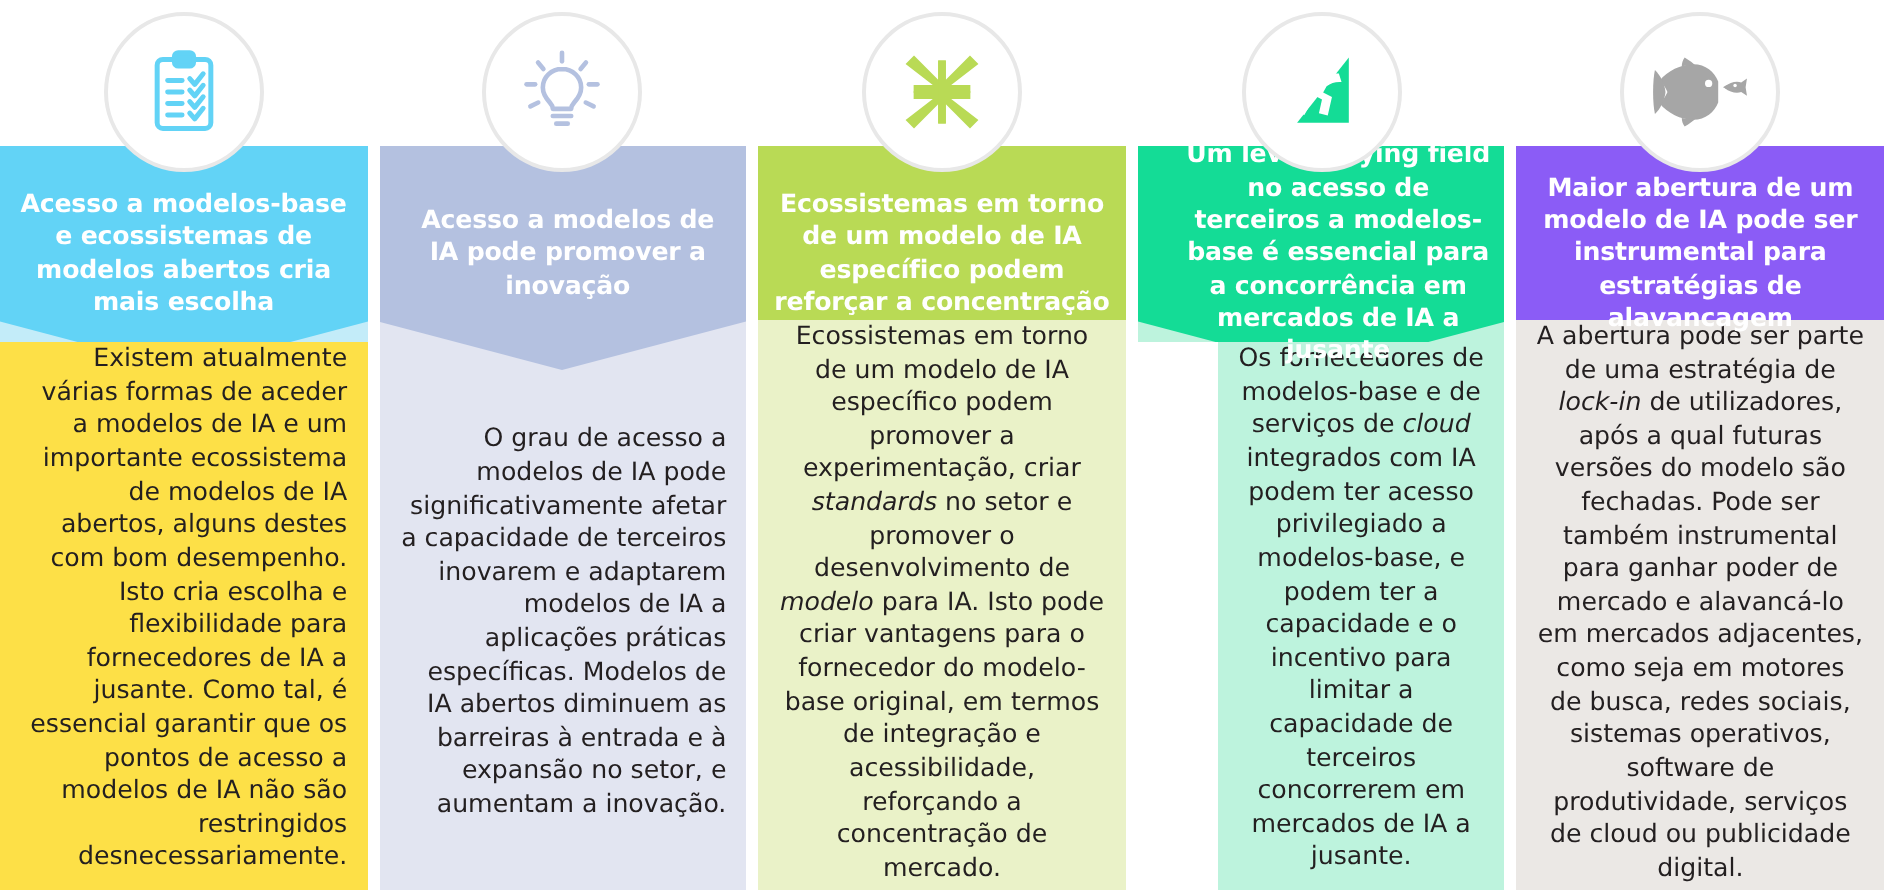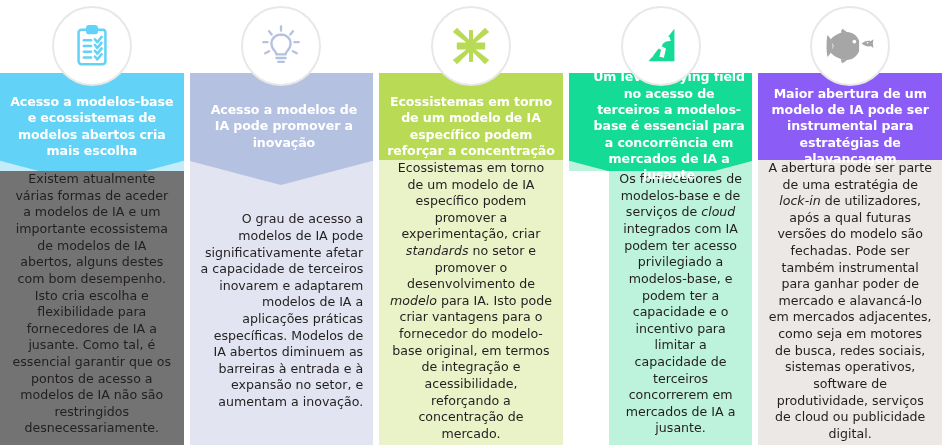--- a/index.html
+++ b/index.html
@@ -86,21 +86,21 @@
     box-sizing:border-box;
     display:flex;
     align-items:center;
     justify-content:center;
   }
   .body .btext{width:100%;}
   .body em{}
   
   .c1 .header{background:#62d3f6;}
   .c1 .notch{color:#62d3f6;background:#c3ecf9;}
-  .c1 .body{background:#737373;}
+  .c1 .body{background:#fde047;text-align:right;}
   .c2 .header{background:#b4c1e0;padding-left:12px;}
   .c2 .notch{color:#b4c1e0;background:#e2e5f1;}
   .c2 .body{background:#e2e5f1;text-align:right;}
   .c3 .header{background:#b9da55;}
   .c3 .notch{color:#b9da55;background:#eaf2c8;}
   .c3 .body{background:#eaf2c8;}
   .c4 .header{background:#14dc96;padding-left:24px;}
   .c4 .notch{color:#14dc96;background:#bdf3dd;}
   .c4 .body{background:#bdf3dd;margin-left:40px;}
   .c5 .header{background:#8b5cf6;}

